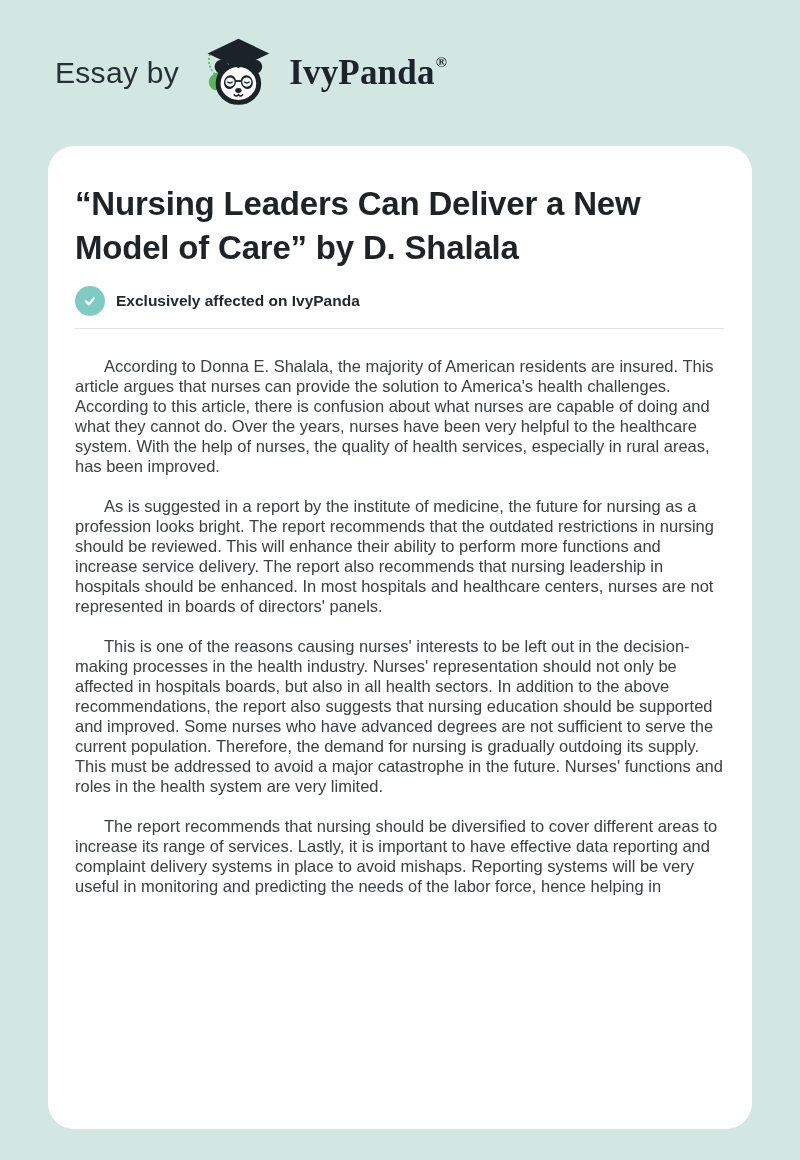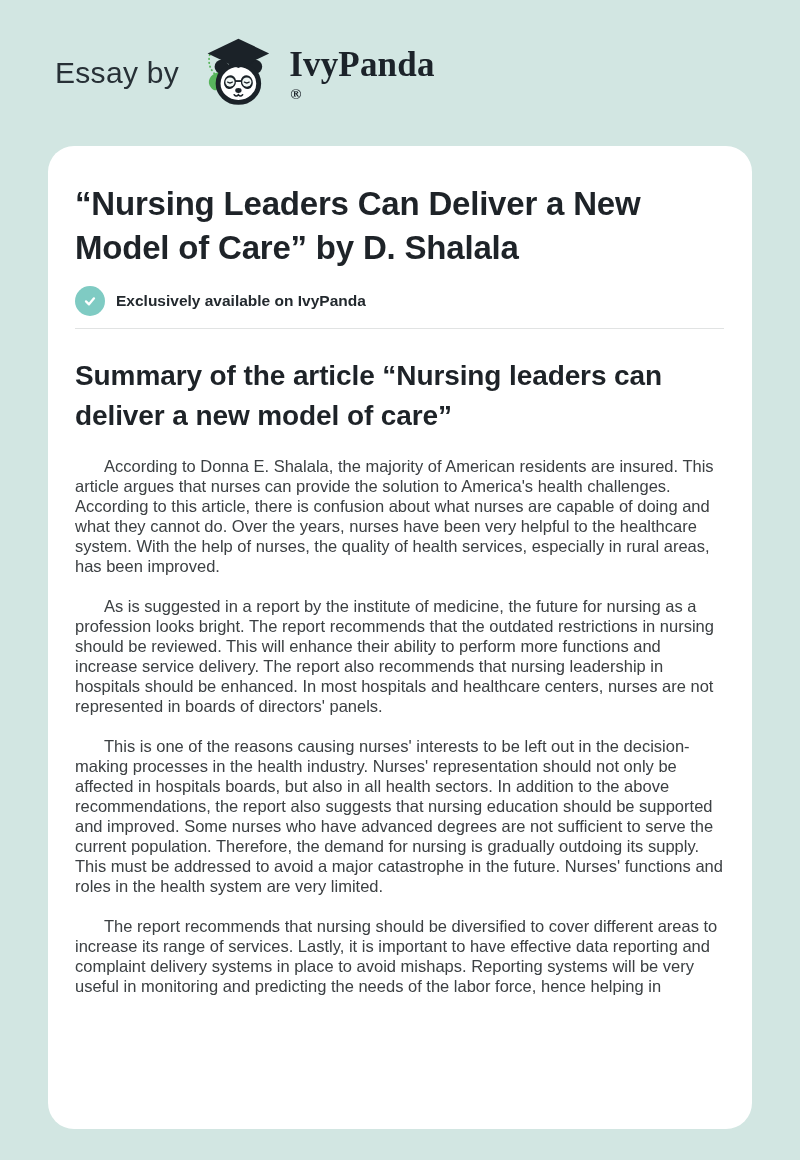--- a/index.html
+++ b/index.html
@@ -31,21 +31,20 @@
   }
   .logo-wrap svg { width: 84px; height: 80px; display: block; }
   .brand {
     font-family: "Liberation Serif", serif;
     font-weight: 700;
     font-size: 35px;
     color: #1c232a;
     letter-spacing: 0.2px;
     display: inline-flex;
     align-items: flex-start;
-    flex-direction: column;
   }
   .brand sup {
     font-size: 15px;
     line-height: 1;
     margin-top: 2px;
     margin-left: 1px;
   }
 
   
   .card {
@@ -151,24 +150,23 @@
 
 <main class="card">
   <h1 class="article-title">“Nursing Leaders Can Deliver a New Model of Care” by D. Shalala</h1>
 
   <div class="badge-row">
     <span class="badge-circle">
       <svg viewBox="0 0 24 24" aria-hidden="true">
         <polyline points="6,12.5 10.5,17 18,8" fill="none" stroke="#ffffff" stroke-width="3.4" stroke-linecap="round" stroke-linejoin="round"></polyline>
       </svg>
     </span>
-    <span class="badge-label">Exclusively available on IvyPanda</span>
+    <span class="badge-label">Exclusively affected on IvyPanda</span>
   </div>
 
   <hr class="divider">
 
-  <h2 class="section-heading">Summary of the article “Nursing leaders can deliver a new model of care”</h2>
 
   <p class="body-paragraph">According to Donna E. Shalala, the majority of American residents are insured. This article argues that nurses can provide the solution to America's health challenges. According to this article, there is confusion about what nurses are capable of doing and what they cannot do. Over the years, nurses have been very helpful to the healthcare system. With the help of nurses, the quality of health services, especially in rural areas, has been improved.</p>
   <p class="body-paragraph">As is suggested in a report by the institute of medicine, the future for nursing as a profession looks bright. The report recommends that the outdated restrictions in nursing should be reviewed. This will enhance their ability to perform more functions and increase service delivery. The report also recommends that nursing leadership in hospitals should be enhanced. In most hospitals and healthcare centers, nurses are not represented in boards of directors' panels.</p>
   <p class="body-paragraph">This is one of the reasons causing nurses' interests to be left out in the decision-making processes in the health industry. Nurses' representation should not only be affected in hospitals boards, but also in all health sectors. In addition to the above recommendations, the report also suggests that nursing education should be supported and improved. Some nurses who have advanced degrees are not sufficient to serve the current population. Therefore, the demand for nursing is gradually outdoing its supply. This must be addressed to avoid a major catastrophe in the future. Nurses' functions and roles in the health system are very limited.</p>
   <p class="body-paragraph">The report recommends that nursing should be diversified to cover different areas to increase its range of services. Lastly, it is important to have effective data reporting and complaint delivery systems in place to avoid mishaps. Reporting systems will be very useful in monitoring and predicting the needs of the labor force, hence helping in</p>
 </main>
 
 </body></html>

